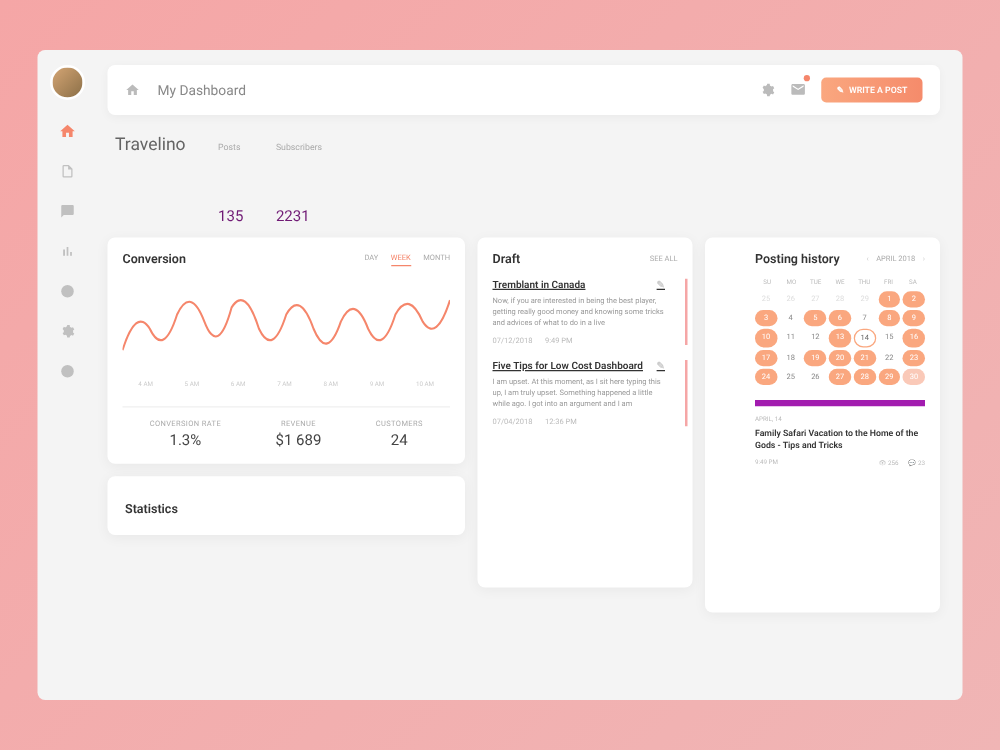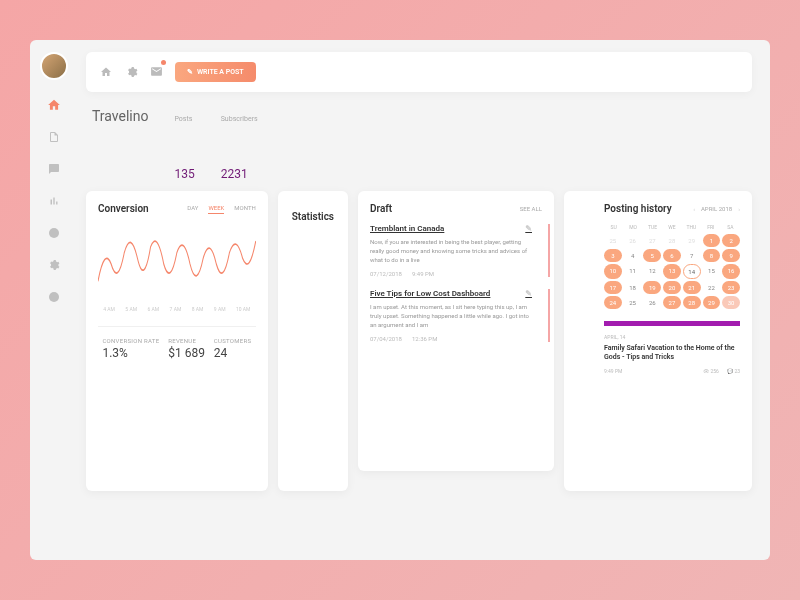--- a/index.html
+++ b/index.html
@@ -16,36 +16,36 @@
 .topbar-icons { display: flex; align-items: center; gap: 12px; }
 .topbar-icons .icon { color: #bbb; position: relative; }
 .notif-dot { position: absolute; top: -3px; right: -3px; width: 5px; height: 5px; background: #f5866b; border-radius: 50%; }
 .write-btn { background: linear-gradient(90deg, #faa77f, #f58b6b); color: #fff; font-size: 7px; font-weight: 600; padding: 6px 12px; border-radius: 4px; border: none; cursor: pointer; display: flex; align-items: center; gap: 4px; }
 .brand-row { display: flex; align-items: baseline; gap: 26px; margin: 16px 0 10px 6px; }
 .brand { font-size: 14px; color: #646464; font-weight: 400; }
 .stat-block { display: flex; flex-direction: column; gap: 44px; }
 .stat-label { font-size: 7px; color: #aaa; }
 .stat-value { font-size: 12px; color: #701a75; }
 .content { display: flex; gap: 10px; }
-.col-left { flex: 1; display: flex; flex-direction: row; gap: 10px; }
+.col-left { flex: 1; display: flex; flex-direction: column; gap: 10px; }
 .card { background: #fff; border-radius: 6px; padding: 12px; box-shadow: 0 2px 10px rgba(0,0,0,0.05); }
 .card-header { display: flex; justify-content: space-between; align-items: center; margin-bottom: 10px; }
 .card-title { font-size: 10px; font-weight: 600; color: #333; }
 .tabs { display: flex; gap: 10px; font-size: 6px; }
 .tab { color: #aaa; cursor: pointer; padding-bottom: 2px; }
 .tab.active { color: #f5866b; border-bottom: 1px solid #f5866b; }
 .chart-area { height: 80px; position: relative; }
 .chart-area svg { width: 100%; height: 100%; }
 .chart-xaxis { display: flex; justify-content: space-around; font-size: 5px; color: #ccc; margin-top: 2px; }
 .metrics { display: flex; justify-content: space-around; margin-top: 14px; border-top: 1px solid #f0f0f0; padding-top: 10px; }
-.metric { text-align: left; }
+.metric { text-align: center; }
 .metric-label { font-size: 6px; color: #aaa; text-transform: uppercase; letter-spacing: 0.3px; }
 .metric-value { font-size: 12px; color: #444; margin-top: 2px; }
 .statistics-card { padding: 14px; }
-.col-mid { width: 196px; }
+.col-mid { width: 172px; }
 .draft-card { height: 280px; position: relative; }
 .see-all { font-size: 6px; color: #aaa; cursor: pointer; }
 .draft-item { margin-bottom: 12px; position: relative; padding-right: 10px; }
 .draft-item::after { content: ''; position: absolute; right: -8px; top: 0; bottom: 0; width: 2px; background: #f5a6a6; }
 .draft-title { font-size: 8px; font-weight: 600; color: #333; margin-bottom: 4px; display: flex; justify-content: space-between; align-items: flex-start; text-decoration: underline; }
 .edit-icon { color: #ccc; font-size: 8px; }
 .draft-text { font-size: 6px; color: #999; line-height: 1.5; margin-bottom: 6px; }
 .draft-meta { font-size: 6px; color: #bbb; display: flex; gap: 10px; }
 .col-right { width: 188px; }
 .history-card { height: 300px; padding-left: 40px; }
@@ -106,20 +106,21 @@
           <circle cx="12" cy="12" r="10"></circle>
         </svg>
       </div>
   </div>
 
   <div class="main">
     <div class="topbar">
       <span class="home-icon"><svg width="12" height="12" viewBox="0 0 24 24" fill="currentColor">
             <path d="M10 20v-6h4v6h5v-8h3L12 3 2 12h3v8z"></path>
           </svg></span>
+      <span class="topbar-title">My Dashboard</span>
       <div class="topbar-icons">
         <span class="icon"><svg width="12" height="12" viewBox="0 0 24 24" fill="currentColor">
               <path d="M12 8a4 4 0 1 0 0 8 4 4 0 0 0 0-8zm8.94 4a7 7 0 0 0-.14-1.4l2.03-1.58-2-3.46-2.39.96a7 7 0 0 0-2.42-1.4L15.5 2h-4l-.52 2.52a7 7 0 0 0-2.42 1.4l-2.39-.96-2 3.46L6.2 10.6A7 7 0 0 0 6.06 12c0 .47.05.94.14 1.4l-2.03 1.58 2 3.46 2.39-.96a7 7 0 0 0 2.42 1.4L11.5 22h4l.52-2.52a7 7 0 0 0 2.42-1.4l2.39.96 2-3.46-2.03-1.58c.09-.46.14-.93.14-1.4z"></path>
             </svg></span>
         <span class="icon"><svg width="13" height="13" viewBox="0 0 24 24" fill="currentColor">
               <path d="M20 4H4c-1.1 0-2 .9-2 2v12c0 1.1.9 2 2 2h16c1.1 0 2-.9 2-2V6c0-1.1-.9-2-2-2zm0 4l-8 5-8-5V6l8 5 8-5v2z"></path>
             </svg><span class="notif-dot"></span></span>
         <button class="write-btn">
             <span>✎</span>
             <span>WRITE A POST</span>

